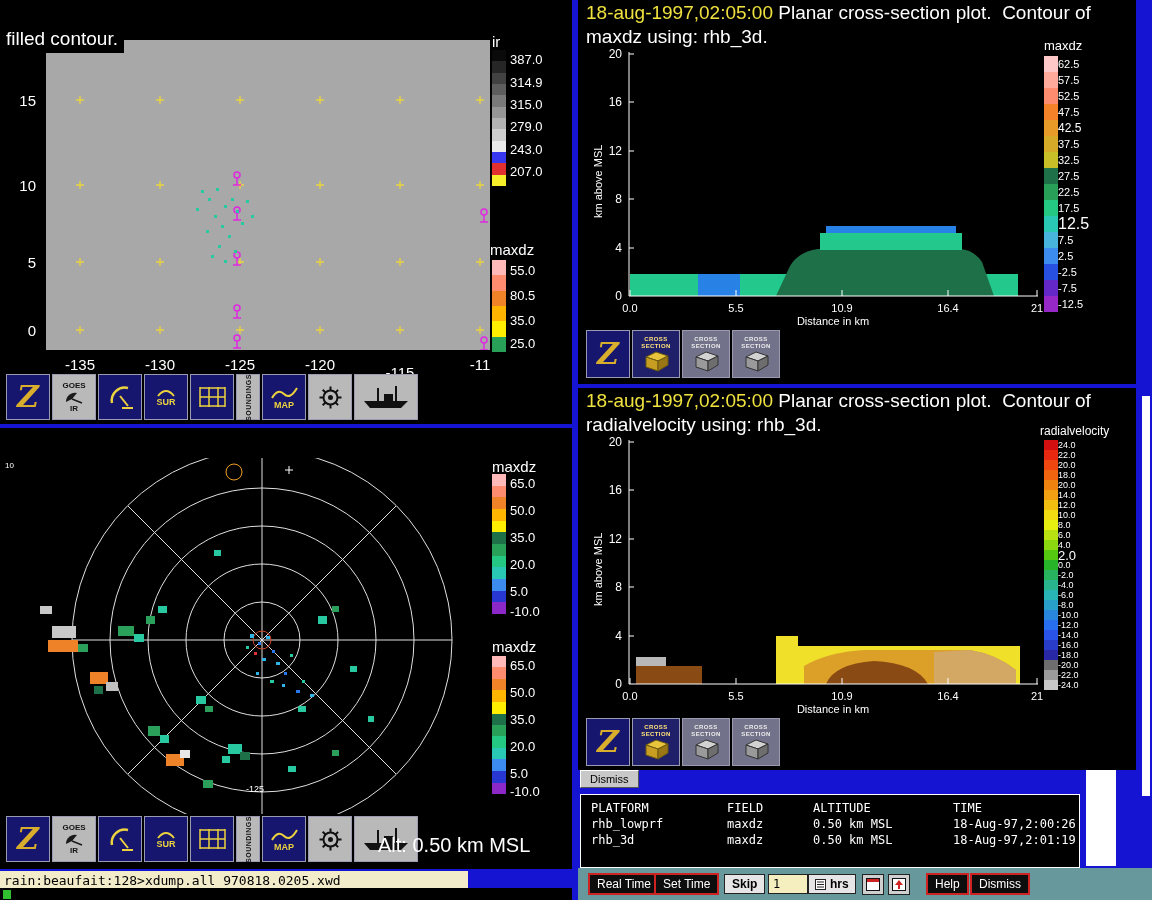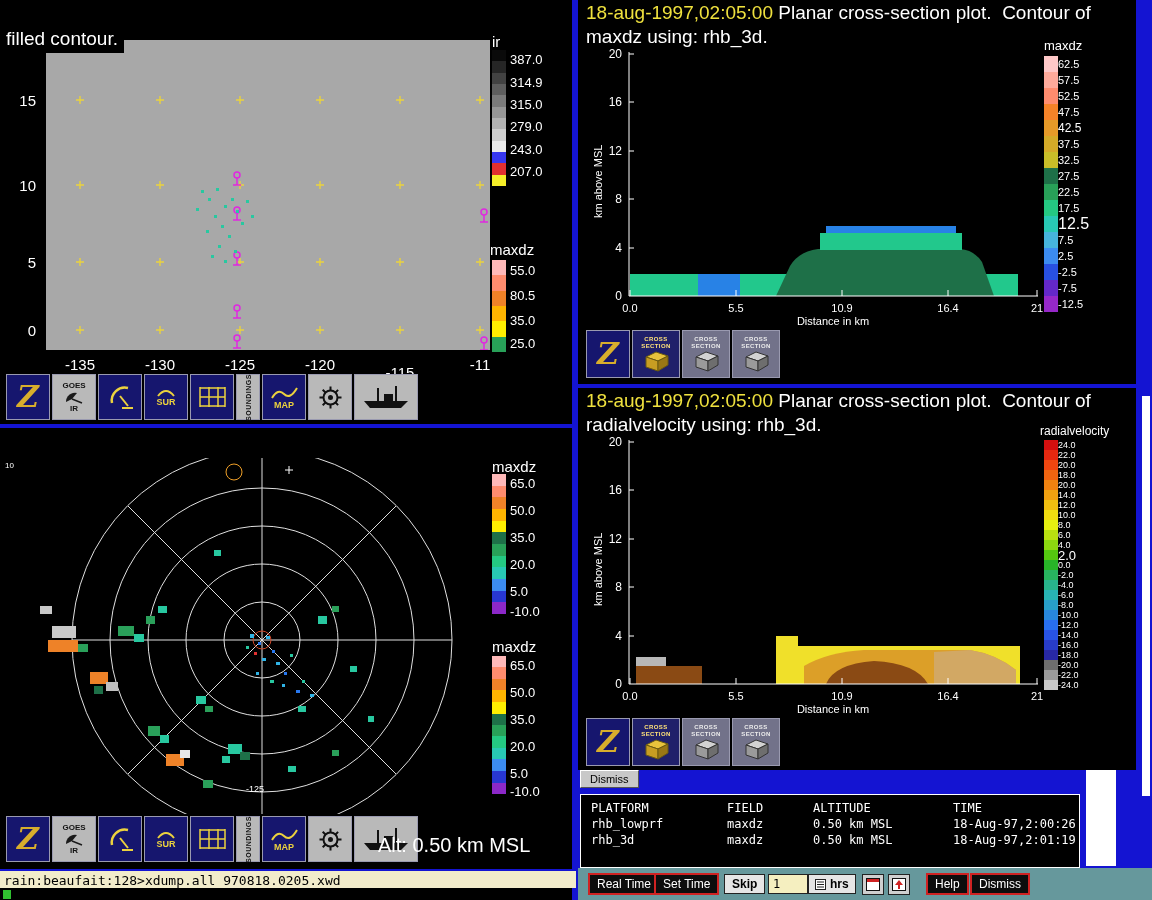--- a/index.html
+++ b/index.html
@@ -343,21 +343,21 @@
           <rect x="26" y="12" width="9" height="7" fill="#111"></rect>
           <line x1="20" y1="6" x2="20" y2="19" stroke="#111" stroke-width="2"></line>
           <line x1="38" y1="4" x2="38" y2="19" stroke="#111" stroke-width="2"></line>
         </svg>
     </div>
   </div>
 
   <div class="abs" style="left:378px;top:834px;color:#fff;font-size:20px">Alt: 0.50 km MSL</div>
 </div>
 
-<div class="term" style="left:0;top:869px;width:576px;height:19px"><span>rain:beaufait:128&gt;xdump.all 970818.0205.xwd</span></div>
+<div class="term" style="left:0;top:869px;width:468px;height:19px"><span>rain:beaufait:128&gt;xdump.all 970818.0205.xwd</span></div>
 <div class="abs" style="left:0;top:888px;width:572px;height:12px;background:#000">
   <div class="abs" style="left:3px;top:2px;width:8px;height:9px;background:#30c030"></div>
 </div>
 
 <div class="panel" style="left:578px;top:0;width:558px;height:384px">
   <div class="t1 abs" style="left:8px;top:2px"><span class="ts">18-aug-1997,02:05:00</span><span> Planar cross-section plot.  Contour of</span></div>
   <div class="t1 abs" style="left:8px;top:26px">maxdz using: rhb_3d.</div>
 
   <div class="rotl" style="left:14px;top:218px">km above MSL</div>
   <span class="wl r" style="left:22px;top:47px;width:22px;font-size:12px">20</span>

